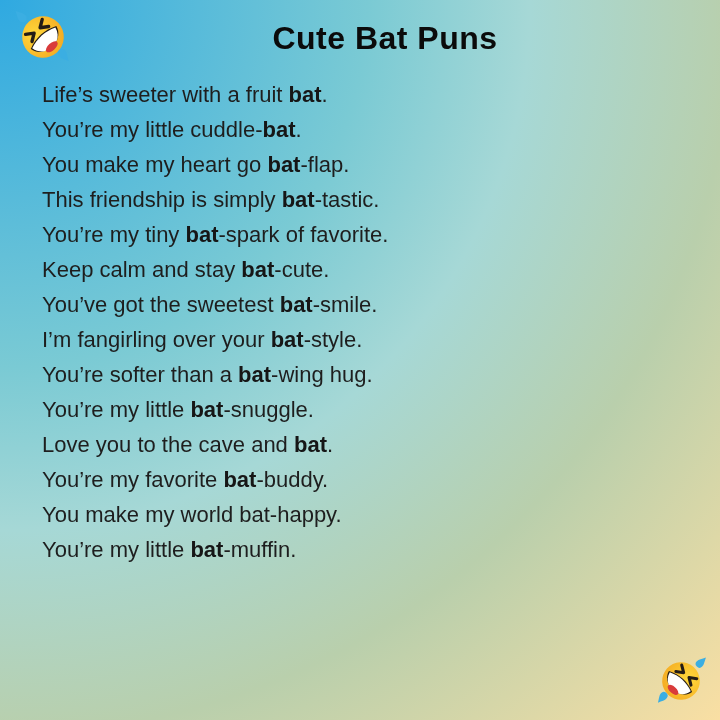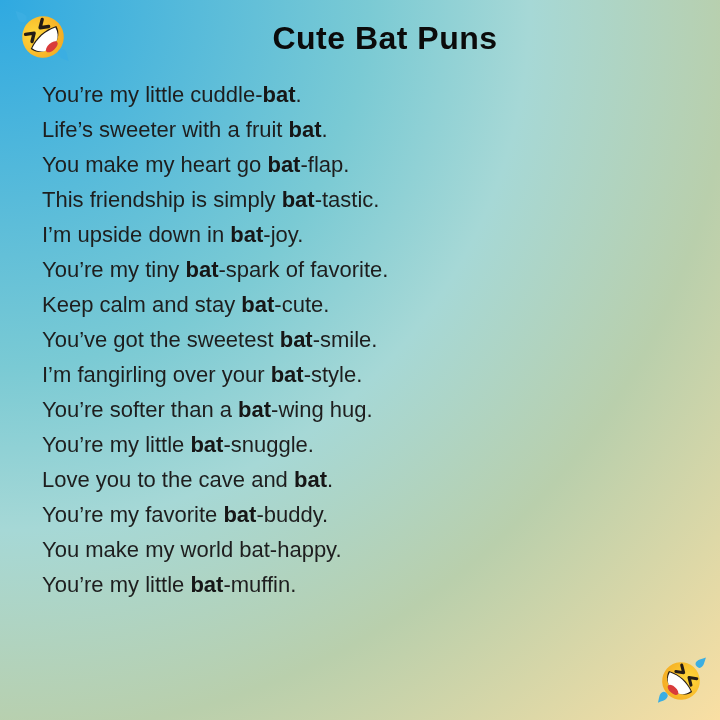--- a/index.html
+++ b/index.html
@@ -96,25 +96,24 @@
 
   <div class="emoji emoji-tl">
     <svg viewBox="0 0 80 80">
         <use href="#rofl-symbol"></use>
       </svg>
   </div>
 
   <h1 class="title">Cute Bat Puns</h1>
 
   <div class="puns">
+      <div class="pun-line"><span>Life’s sweeter with a fruit </span><span class="bold">bat</span><span>.</span></div>
       <div class="pun-line"><span>You’re my little cuddle-</span><span class="bold">bat</span><span>.</span></div>
-      <div class="pun-line"><span>Life’s sweeter with a fruit </span><span class="bold">bat</span><span>.</span></div>
       <div class="pun-line"><span>You make my heart go </span><span class="bold">bat</span><span>-flap.</span></div>
       <div class="pun-line"><span>This friendship is simply </span><span class="bold">bat</span><span>-tastic.</span></div>
-      <div class="pun-line"><span>I’m upside down in </span><span class="bold">bat</span><span>-joy.</span></div>
       <div class="pun-line"><span>You’re my tiny </span><span class="bold">bat</span><span>-spark of favorite.</span></div>
       <div class="pun-line"><span>Keep calm and stay </span><span class="bold">bat</span><span>-cute.</span></div>
       <div class="pun-line"><span>You’ve got the sweetest </span><span class="bold">bat</span><span>-smile.</span></div>
       <div class="pun-line"><span>I’m fangirling over your </span><span class="bold">bat</span><span>-style.</span></div>
       <div class="pun-line"><span>You’re softer than a </span><span class="bold">bat</span><span>-wing hug.</span></div>
       <div class="pun-line"><span>You’re my little </span><span class="bold">bat</span><span>-snuggle.</span></div>
       <div class="pun-line"><span>Love you to the cave and </span><span class="bold">bat</span><span>.</span></div>
       <div class="pun-line"><span>You’re my favorite </span><span class="bold">bat</span><span>-buddy.</span></div>
       <div class="pun-line"><span>You make my world bat-happy.</span><span class="bold"></span><span></span></div>
       <div class="pun-line"><span>You’re my little </span><span class="bold">bat</span><span>-muffin.</span></div>

